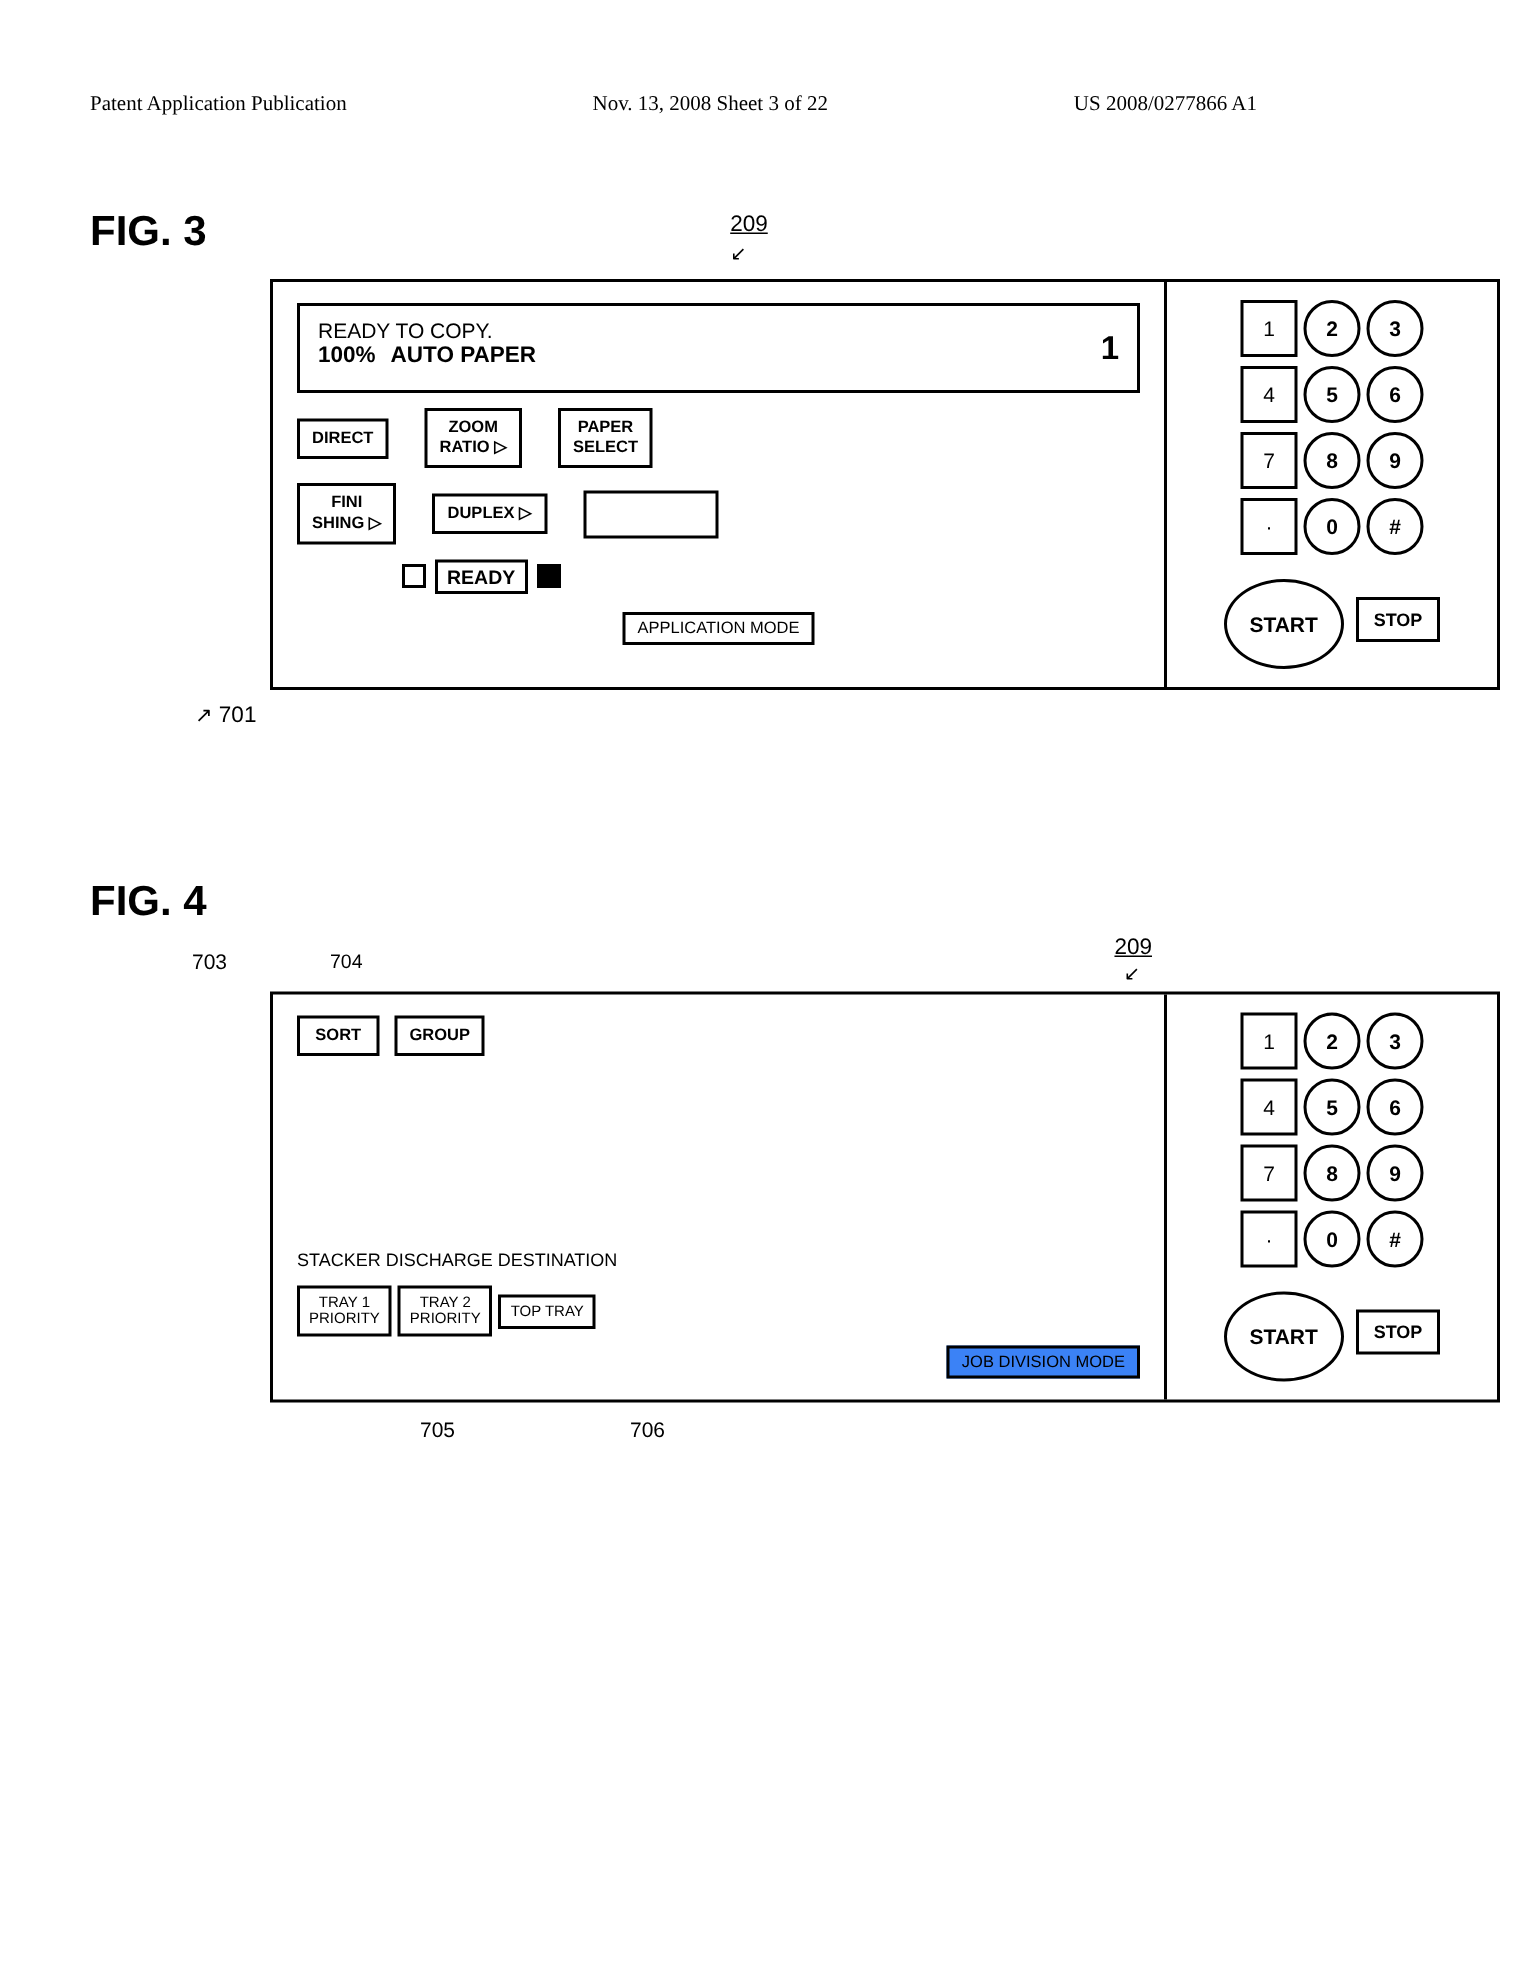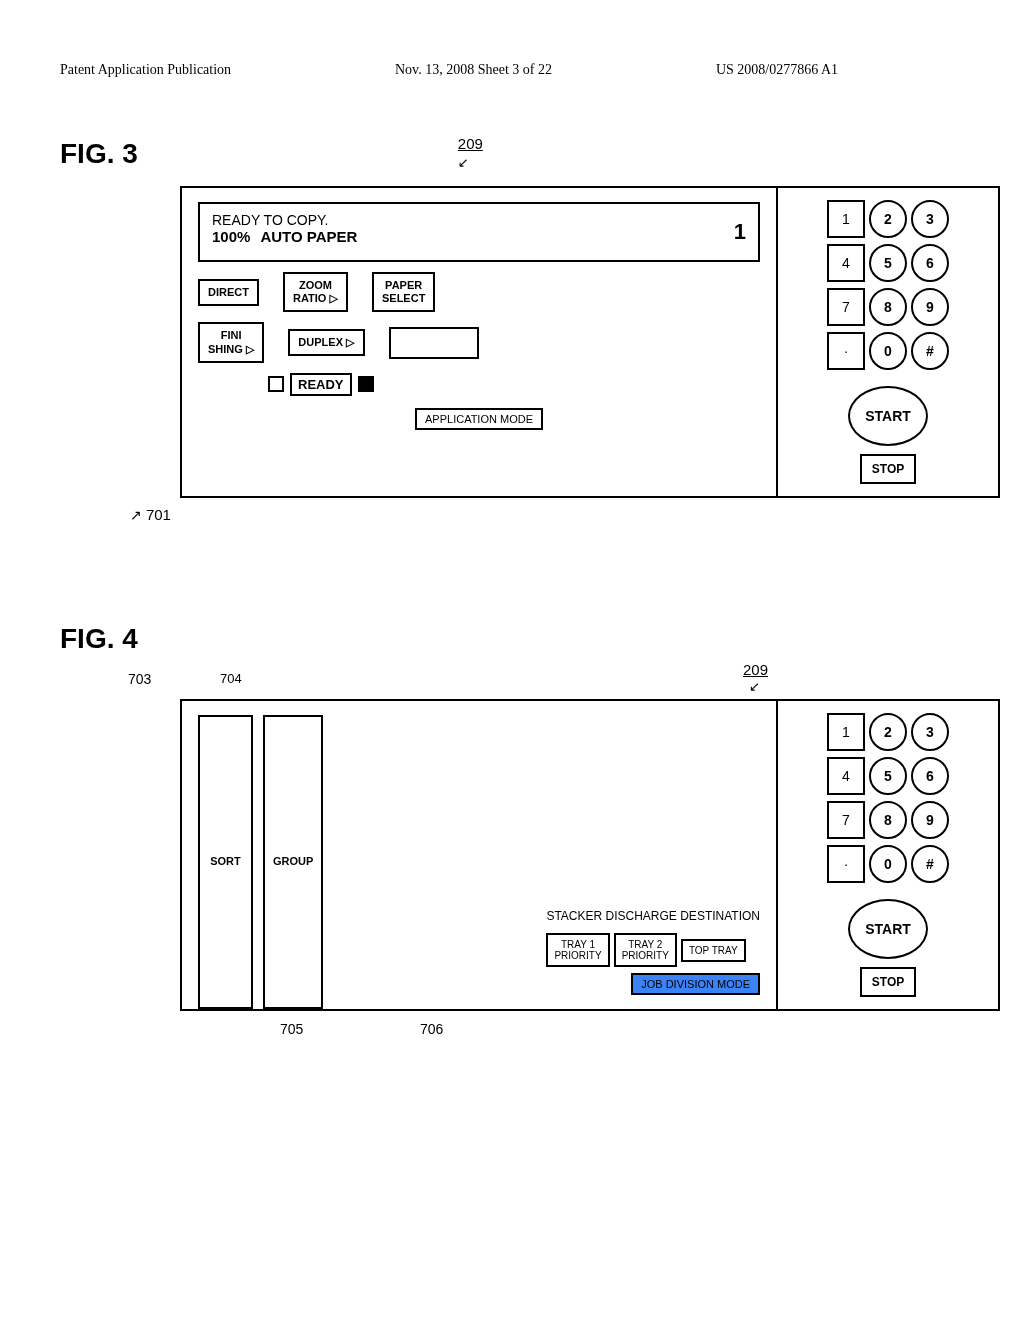--- a/index.html
+++ b/index.html
@@ -186,21 +186,21 @@
       padding: 6px 10px;
       font-size: 12px;
       font-family: Arial, sans-serif;
       font-weight: bold;
       background: #fff;
       cursor: pointer;
     }
 
     .start-stop-row {
       display: flex;
-      flex-direction: column;
+      flex-direction: row;
       align-items: center;
       gap: 8px;
       margin-top: 4px;
     }
 
     
     .app-mode-label {
       border: 2px solid #000;
       padding: 3px 8px;
       font-size: 11px;
@@ -261,20 +261,21 @@
       font-family: Arial, sans-serif;
       text-align: center;
       background: #3b82f6;
       align-self: flex-end;
     }
 
     .panel-left-fig4 {
       flex: 1;
       border-right: 2px solid #000;
       display: flex;
+      flex-direction: column;
       justify-content: space-between;
       padding: 0;
     }
 
     .fig3-wrapper {
       position: relative;
       margin-left: 60px;
     }
 
     .fig4-wrapper {
@@ -292,21 +293,21 @@
 
 <div class="page">
 
   <div class="patent-header">
     <span>Patent Application Publication</span>
     <span>Nov. 13, 2008  Sheet 3 of 22</span>
     <span>US 2008/0277866 A1</span>
   </div>
 
   <div class="figure-section">
-    <div style="display:flex; gap:60px; align-items:center;">
+    <div style="display:flex; gap:89px; align-items:flex-end;">
       <div class="fig-label">FIG. 3</div>
       <div style="position:relative; margin-left: 260px; top: -10px;">
         <span style="font-size:15px; font-family:Arial,sans-serif; text-decoration:underline;">209</span>
         <div style="font-size:13px; color:#000; margin-top:2px; font-family:Arial,sans-serif;">↙</div>
       </div>
     </div>
 
     <div class="fig3-wrapper">
       <div class="copier-panel">
 

